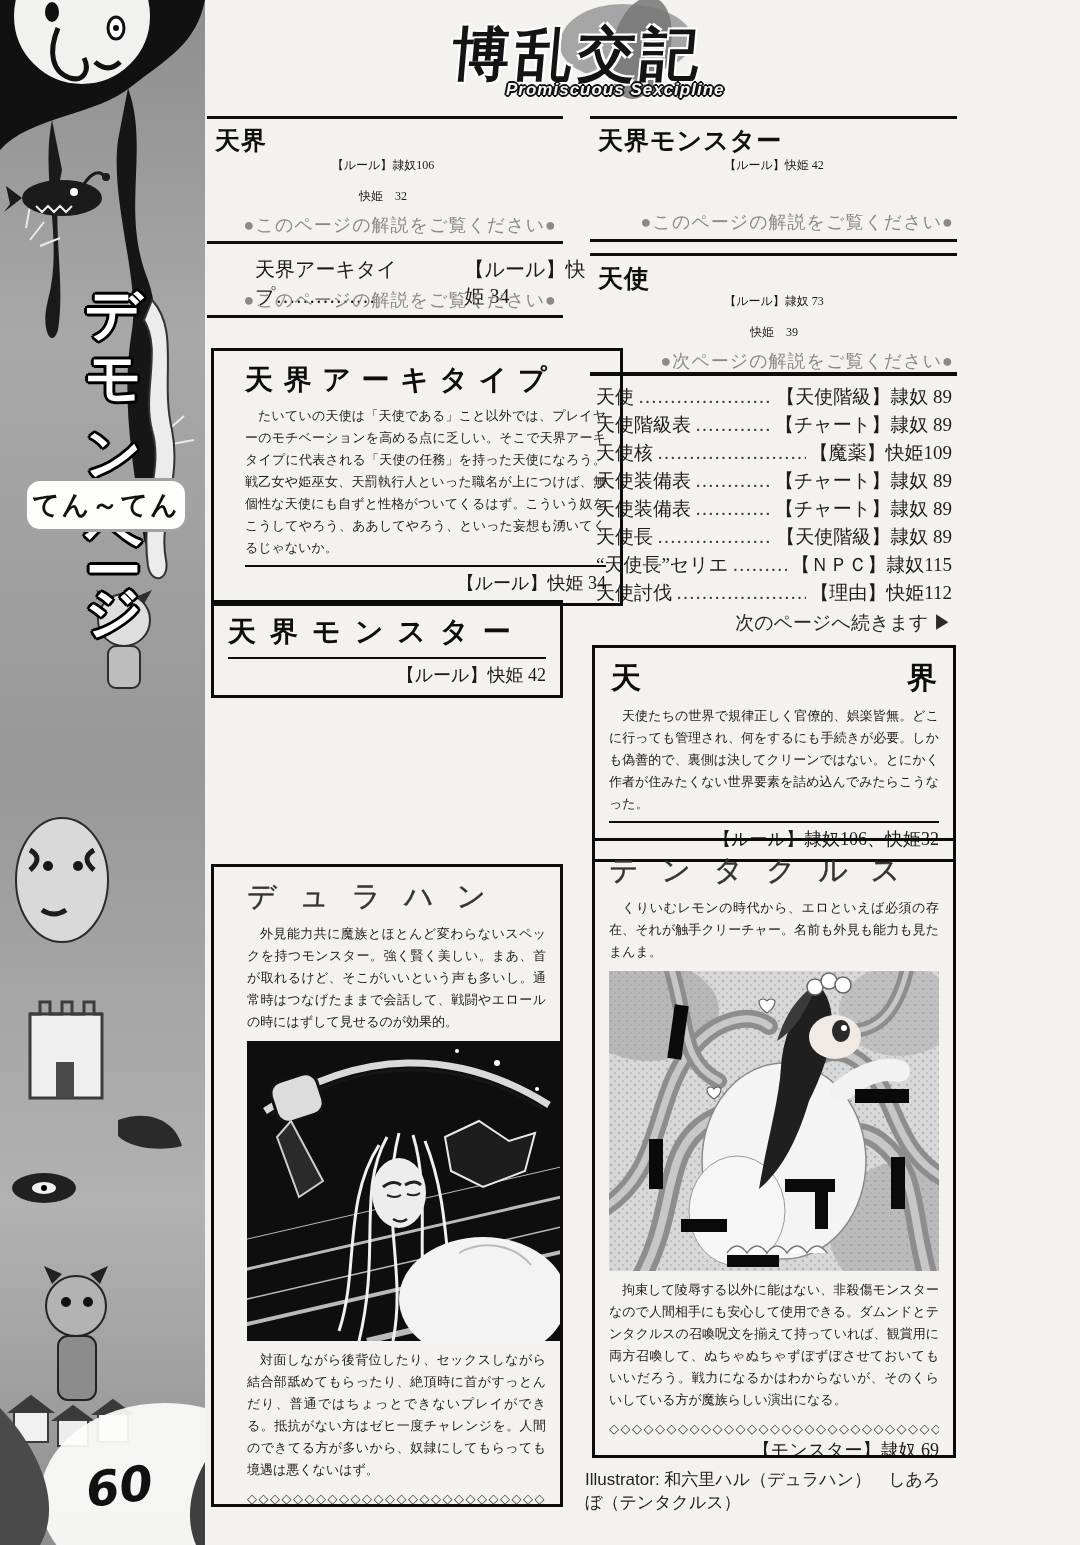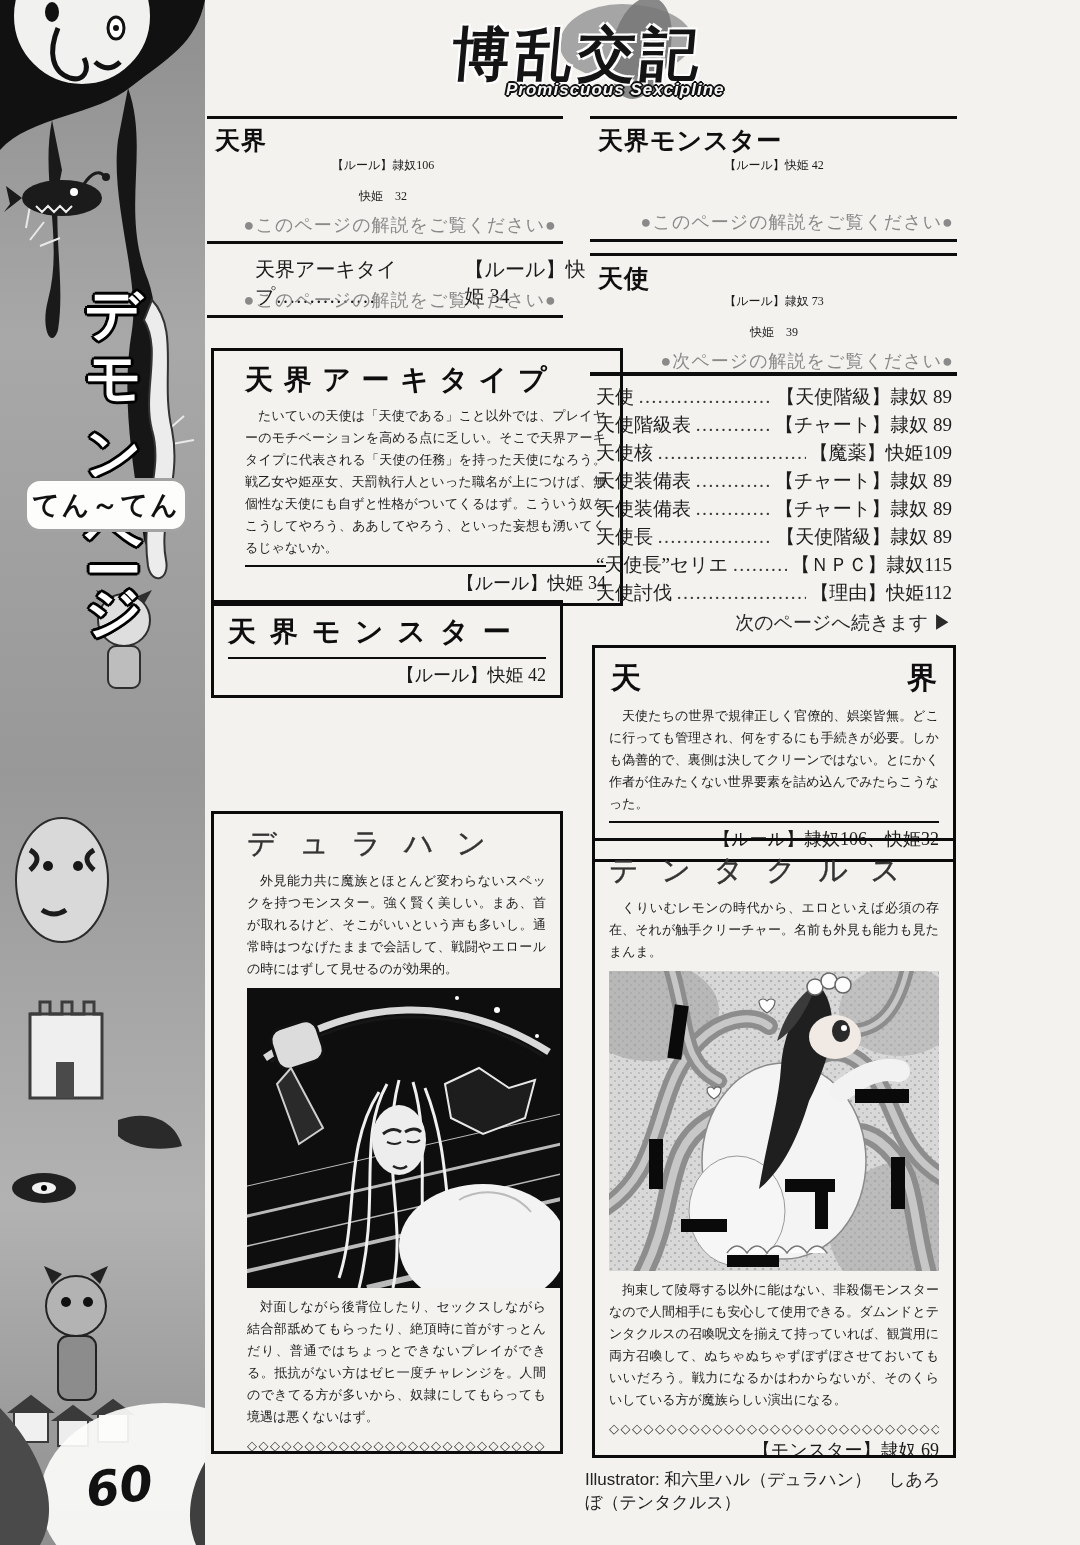--- a/index.html
+++ b/index.html
@@ -161,21 +161,21 @@
   <div class="box-title">天界アーキタイプ</div>
   <div class="box-body">たいていの天使は「天使である」こと以外では、プレイヤーのモチベーションを高める点に乏しい。そこで天界アーキタイプに代表される「天使の任務」を持った天使になろう。戦乙女や姫巫女、天罰執行人といった職名が上につけば、無個性な天使にも自ずと性格がついてくるはず。こういう奴をこうしてやろう、ああしてやろう、といった妄想も湧いてくるじゃないか。</div>
   <div class="box-footer ruled">【ルール】快姫 34</div>
 </div>
 
 <div class="box" style="left:211px;top:600px;width:352px;">
   <div class="box-title wide">天界モンスター</div>
   <div class="box-footer ruled">【ルール】快姫 42</div>
 </div>
 
-<div class="box" style="left:211px;top:811px;width:352px;height:643px;overflow:hidden;padding-left:33px;">
+<div class="box" style="left:211px;top:864px;width:352px;height:643px;overflow:hidden;padding-left:33px;">
   <div class="box-title thin">デュラハン</div>
   <div class="box-body">外見能力共に魔族とほとんど変わらないスペックを持つモンスター。強く賢く美しい。まあ、首が取れるけど、そこがいいという声も多いし。通常時はつなげたままで会話して、戦闘やエロールの時にはずして見せるのが効果的。</div>
   <svg class="illus" width="318" height="300" viewBox="0 0 318 300">
     <rect width="318" height="300" fill="#0e0e0e"></rect>
     <g stroke="#e6e6e6" opacity="0.8">
       <line x1="-30" y1="235" x2="340" y2="150" stroke-width="3"></line>
       <line x1="-30" y1="265" x2="340" y2="180" stroke-width="1.5"></line>
       <line x1="-30" y1="290" x2="340" y2="205" stroke-width="4"></line>
       <line x1="-30" y1="205" x2="340" y2="120" stroke-width="1"></line>
       <line x1="120" y1="300" x2="340" y2="248" stroke-width="6"></line>

